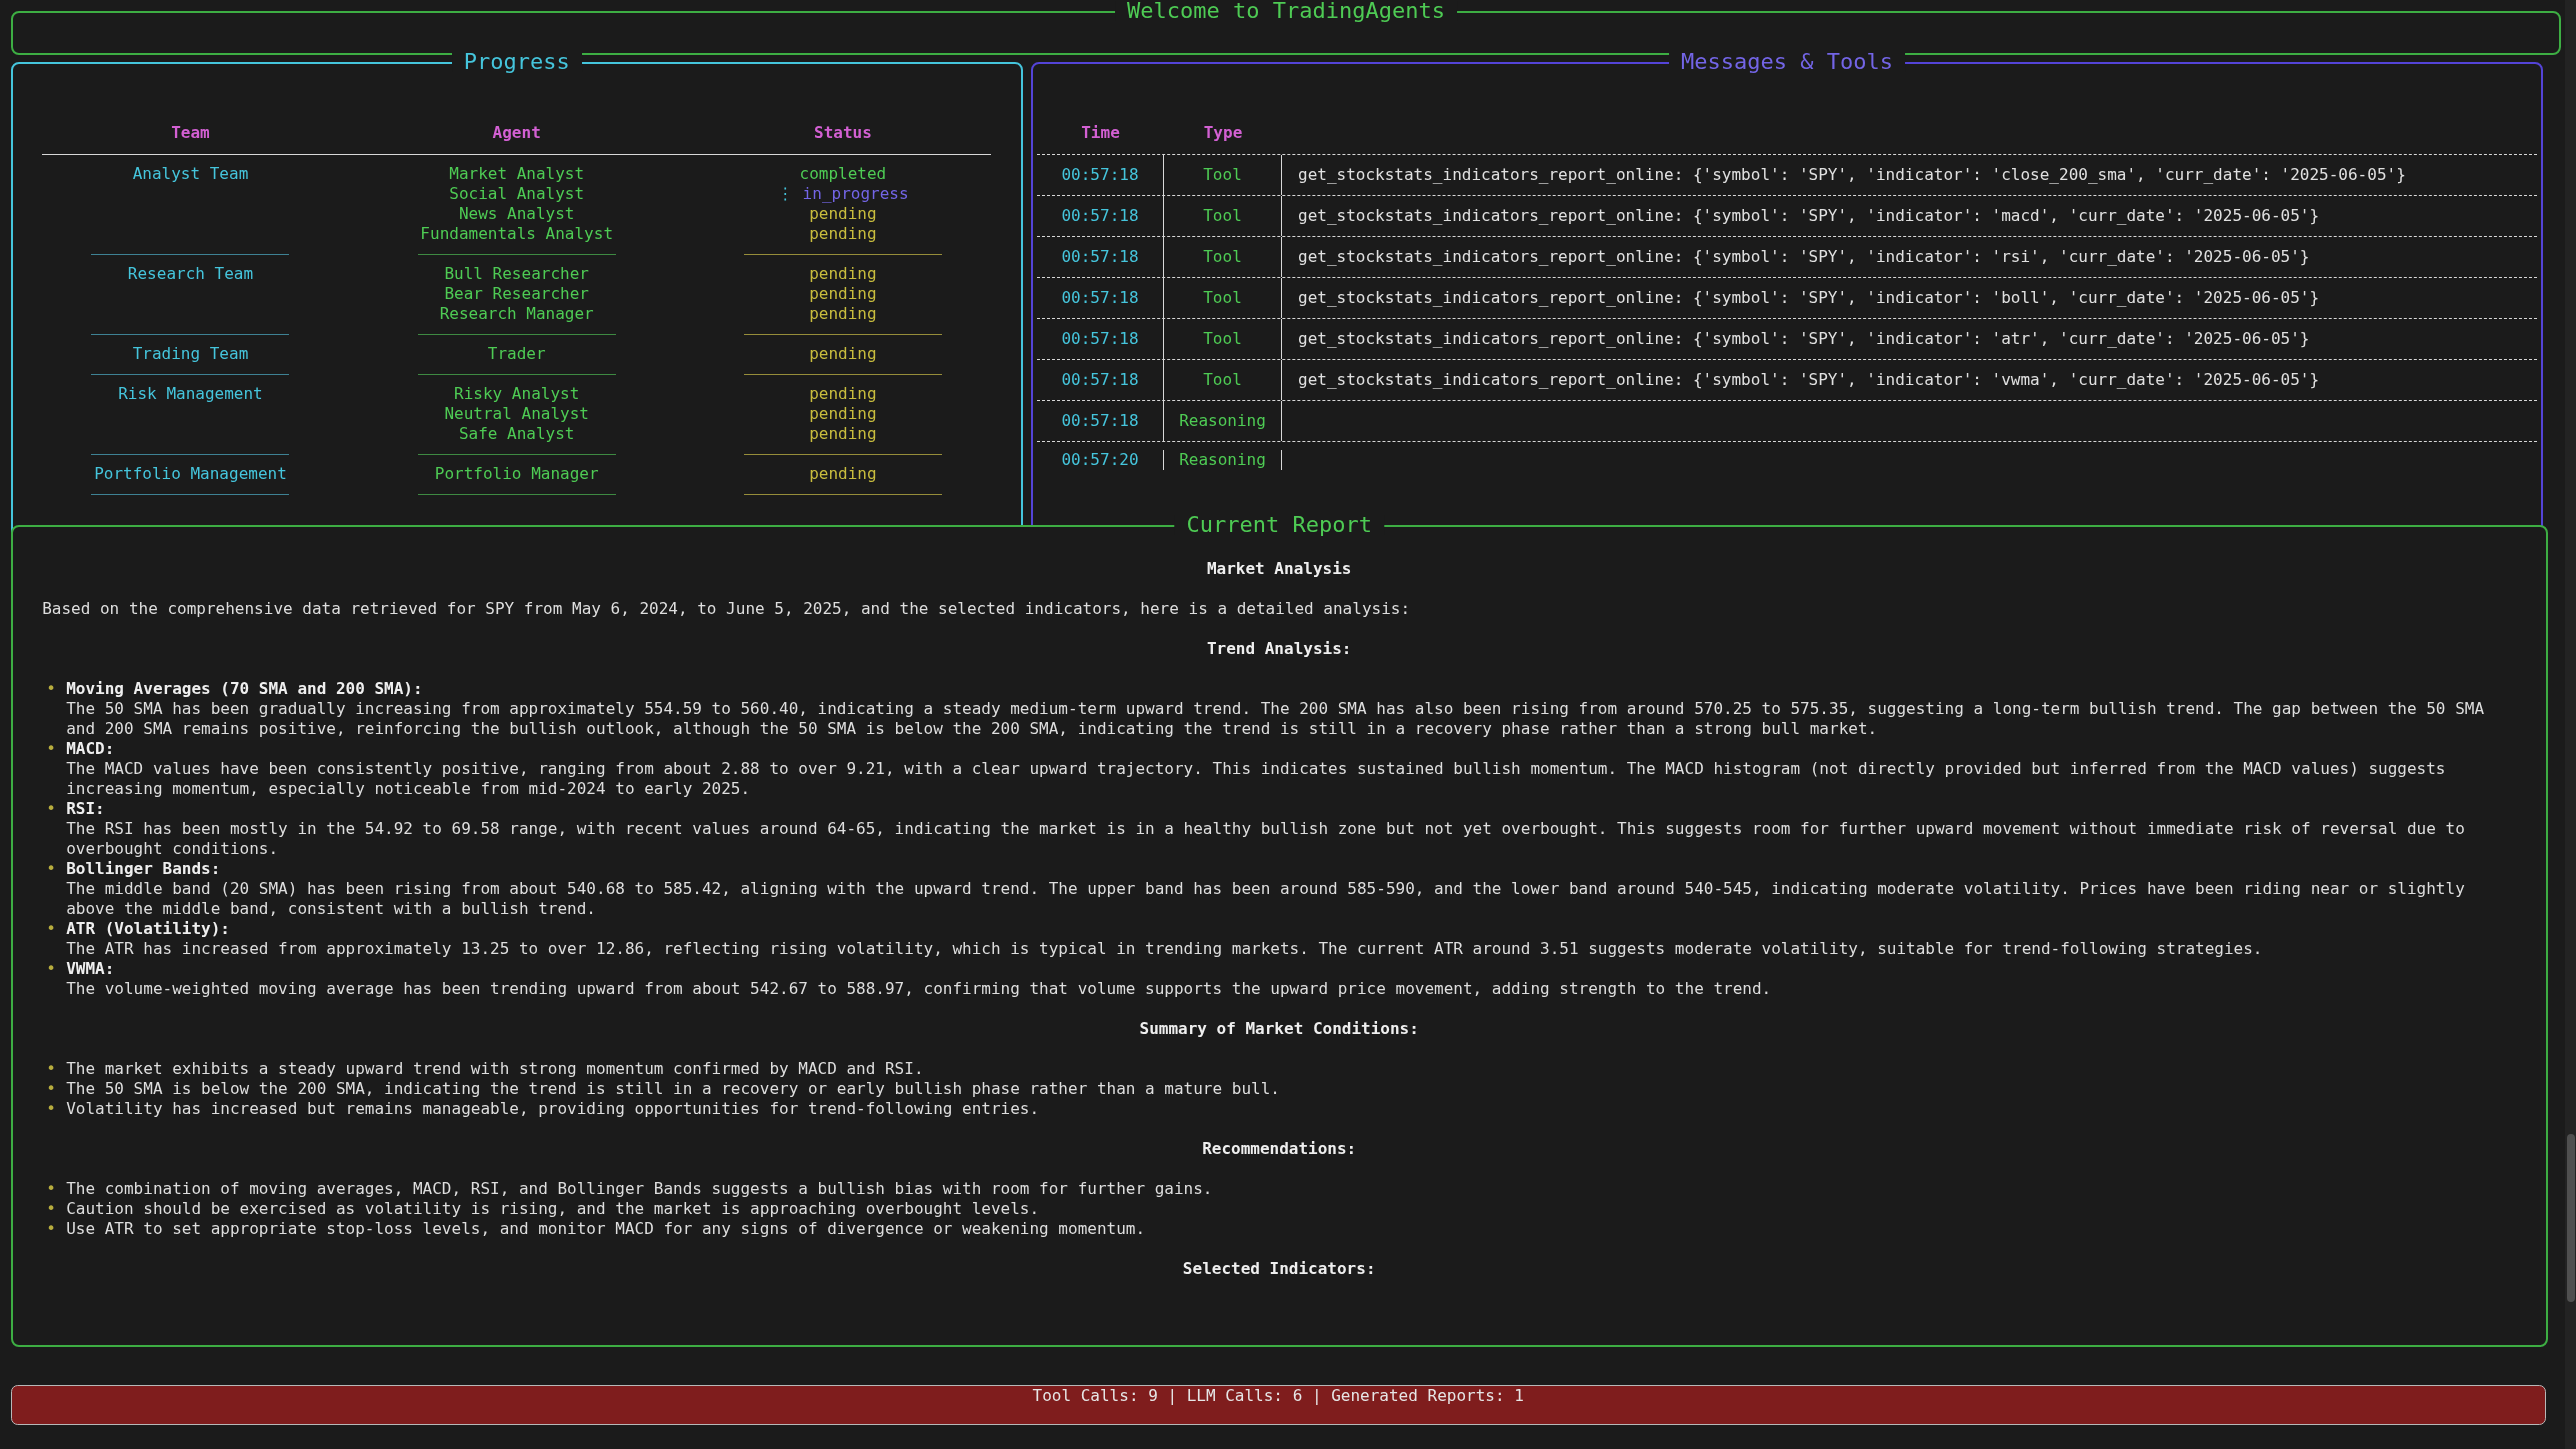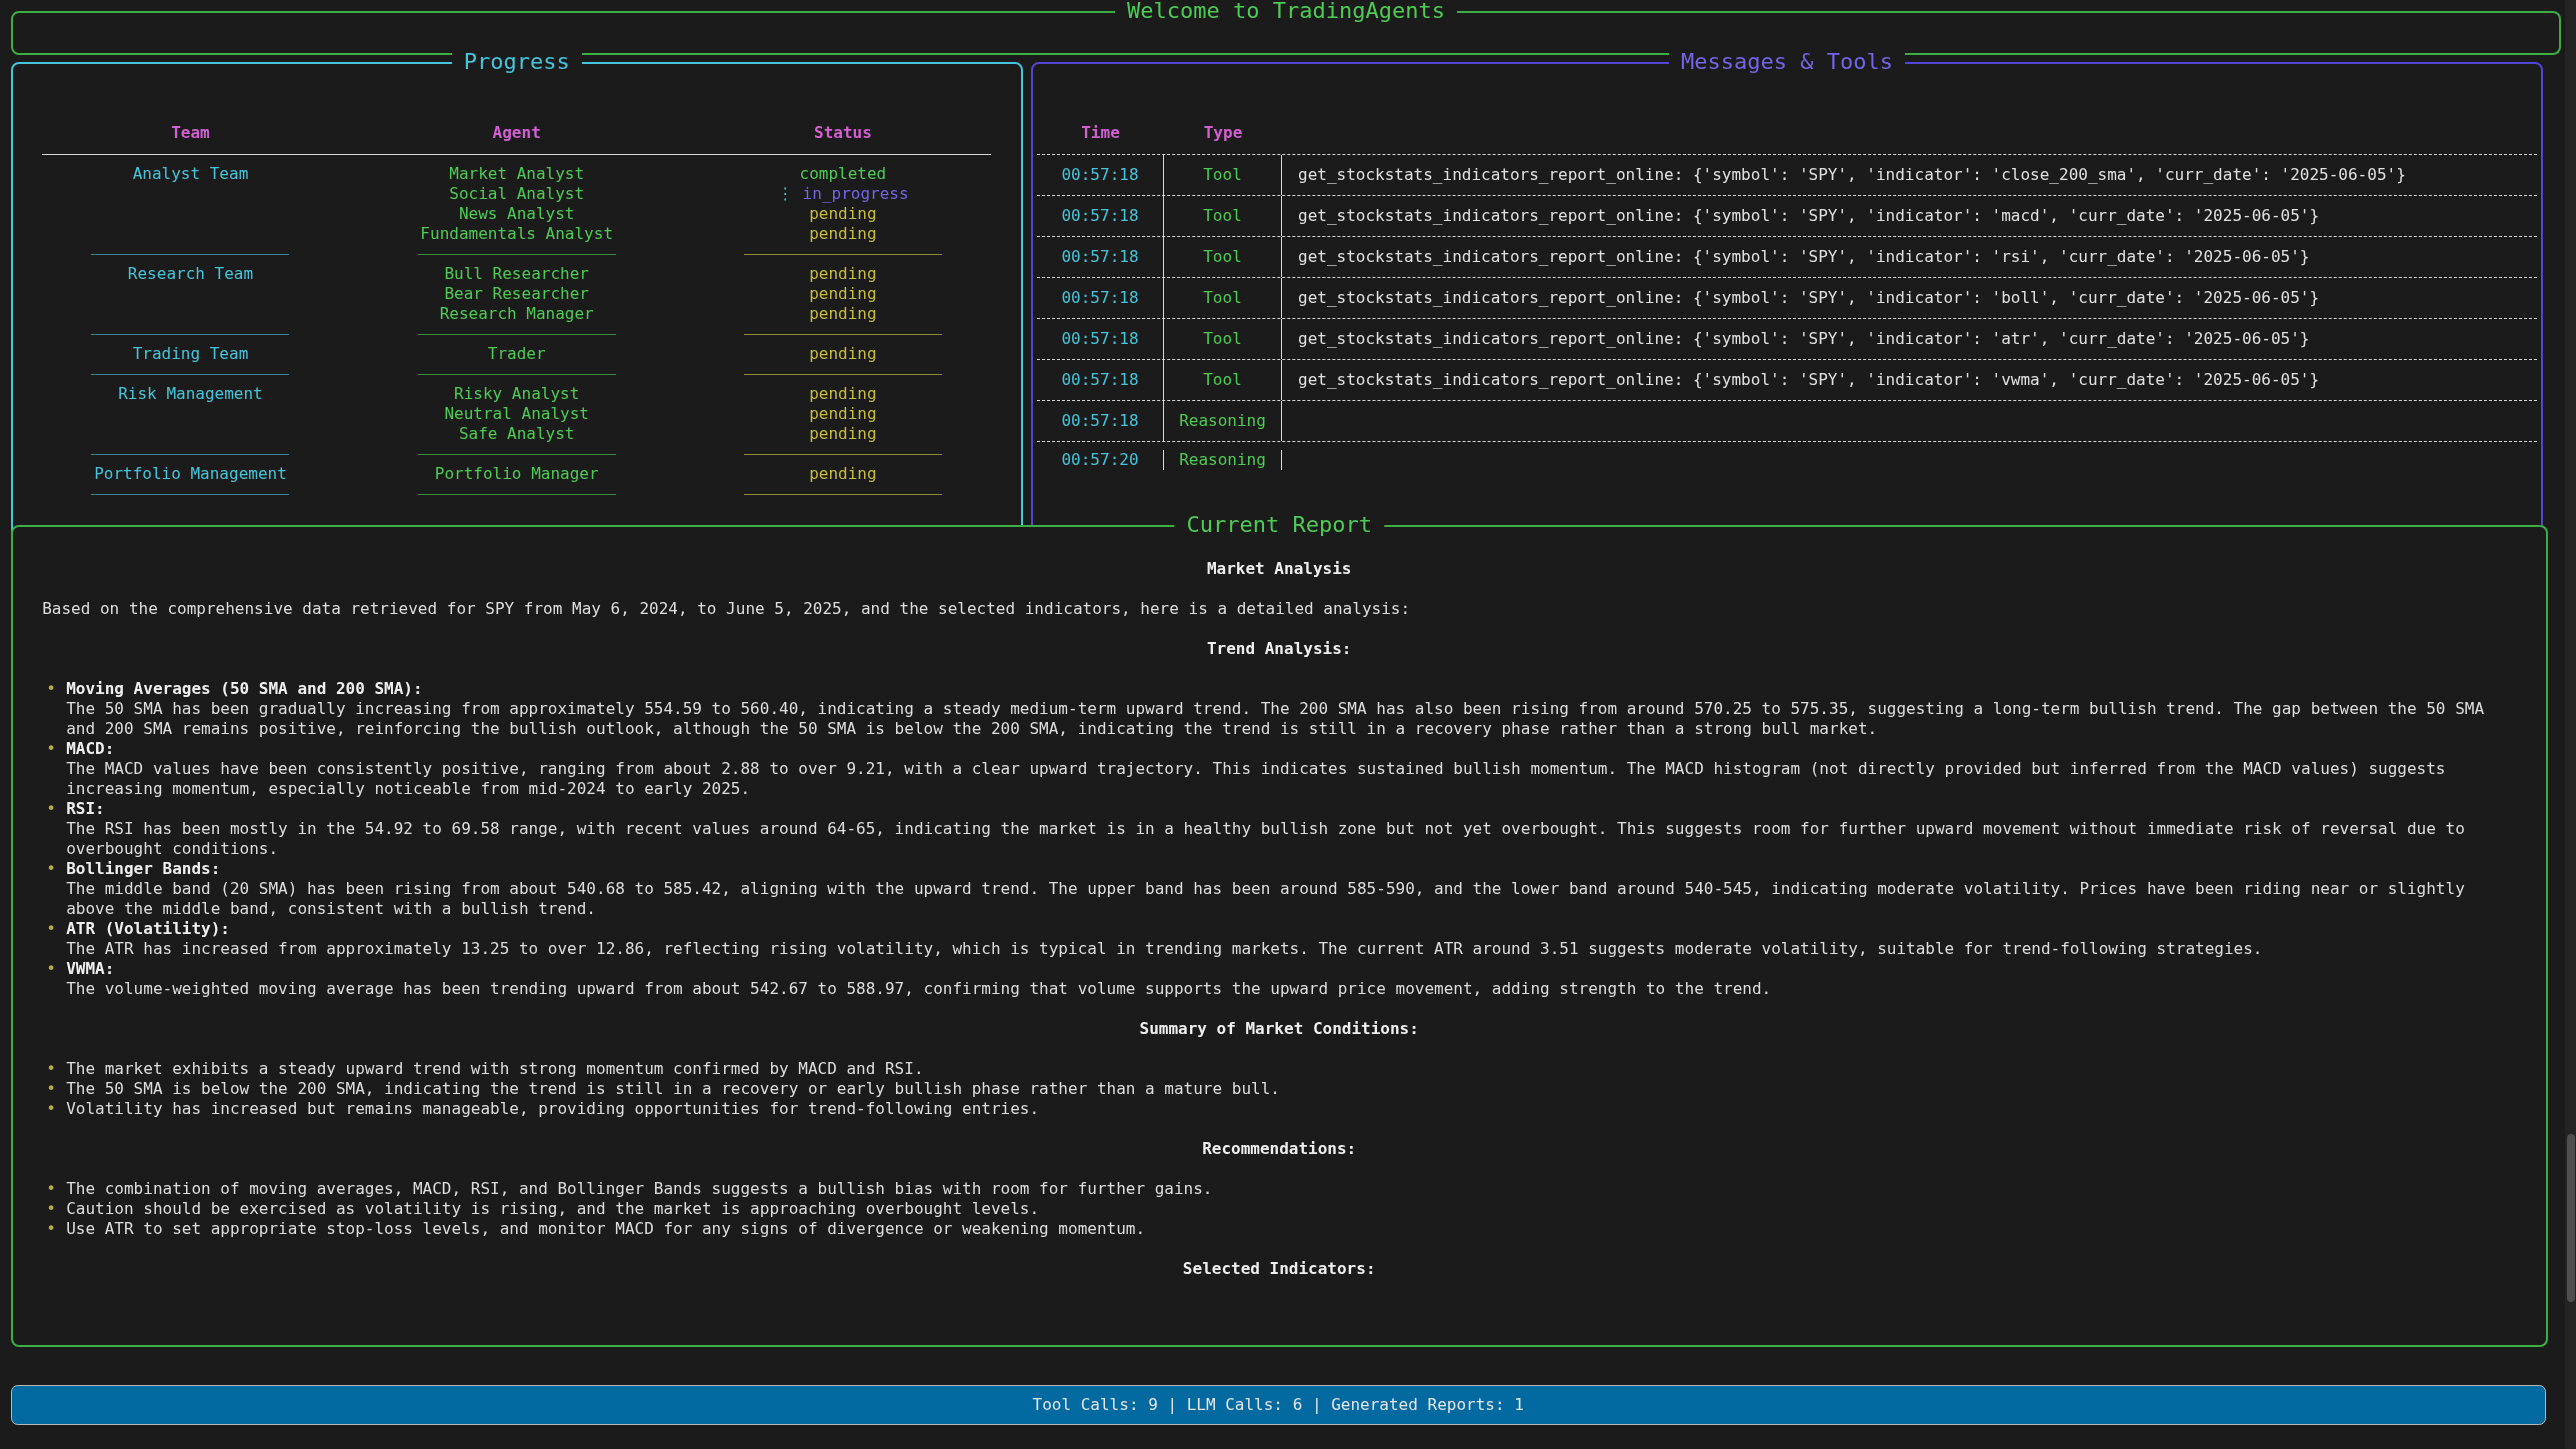--- a/index.html
+++ b/index.html
@@ -61,22 +61,22 @@
   .rp-body{padding:32px 29.5px 0 29.5px;}
   .rp-h{font-weight:bold;text-align:center;color:#efefef;margin:20px 0;}
   .rp-h.first{margin-top:0;}
   .rp-p{color:#dedede;margin:20px 0;}
   ul.rp-list{list-style:none;margin:20px 0;padding:0;}
   ul.rp-list li{position:relative;padding-left:24px;color:#dedede;}
   ul.rp-list li::before{content:"•";position:absolute;left:4px;color:#b8ad3e;}
   .b-label{font-weight:bold;color:#efefef;}
   
   .footer{left:10.7px;top:1385px;width:2533px;height:38px;border:1.3px solid #b8b8b8;
-    border-radius:6.7px;position:absolute;display:flex;align-items:center;justify-content:center;
-    color:#e6e6e6;background:#0369a1;}
+    border-radius:6.7px;position:absolute;display:flex;align-items:flex-start;justify-content:center;
+    color:#e6e6e6;background:#7f1d1d;}
   
   .scrollbar{position:absolute;right:0;top:0;width:10.7px;height:1449px;background:#232323;}
   .scroll-thumb{position:absolute;right:1.3px;top:1134px;width:8px;height:168px;
     background:#4f4f4f;border-radius:4px;}
 </style>
 </head>
 <body>
 
 <div class="panel welcome">
   <div class="panel-title">Welcome to TradingAgents</div>
@@ -238,21 +238,21 @@
 
 <div class="panel report">
   <div class="panel-title">Current Report</div>
   <div class="rp-body">
     <div class="rp-h first">Market Analysis</div>
     <div class="rp-p">Based on the comprehensive data retrieved for SPY from May 6, 2024, to June 5, 2025, and the selected indicators, here is a detailed analysis:</div>
     <div class="rp-h">Trend Analysis:</div>
 
     <ul class="rp-list">
       <li>
-        <div class="b-label">Moving Averages (50 SMA and 200 SMA):</div>
+        <div class="b-label">Moving Averages (70 SMA and 200 SMA):</div>
         <div class="b-text">The 50 SMA has been gradually increasing from approximately 554.59 to 560.40, indicating a steady medium-term upward trend. The 200 SMA has also been rising from around 570.25 to 575.35, suggesting a long-term bullish trend. The gap between the 50 SMA and 200 SMA remains positive, reinforcing the bullish outlook, although the 50 SMA is below the 200 SMA, indicating the trend is still in a recovery phase rather than a strong bull market.</div>
       </li>
       <li>
         <div class="b-label">MACD:</div>
         <div class="b-text">The MACD values have been consistently positive, ranging from about 2.88 to over 9.21, with a clear upward trajectory. This indicates sustained bullish momentum. The MACD histogram (not directly provided but inferred from the MACD values) suggests increasing momentum, especially noticeable from mid-2024 to early 2025.</div>
       </li>
       <li>
         <div class="b-label">RSI:</div>
         <div class="b-text">The RSI has been mostly in the 54.92 to 69.58 range, with recent values around 64-65, indicating the market is in a healthy bullish zone but not yet overbought. This suggests room for further upward movement without immediate risk of reversal due to overbought conditions.</div>
       </li>

